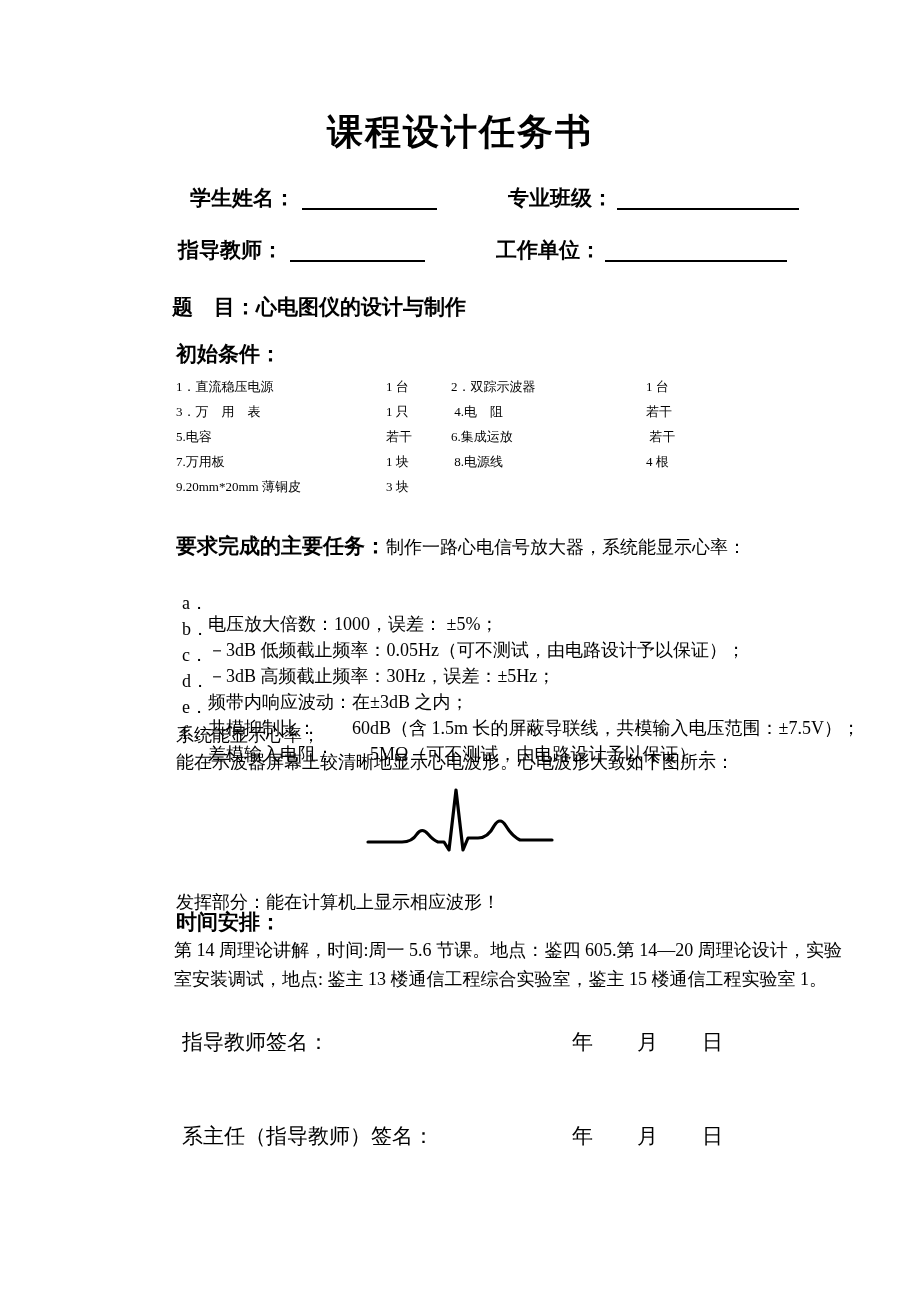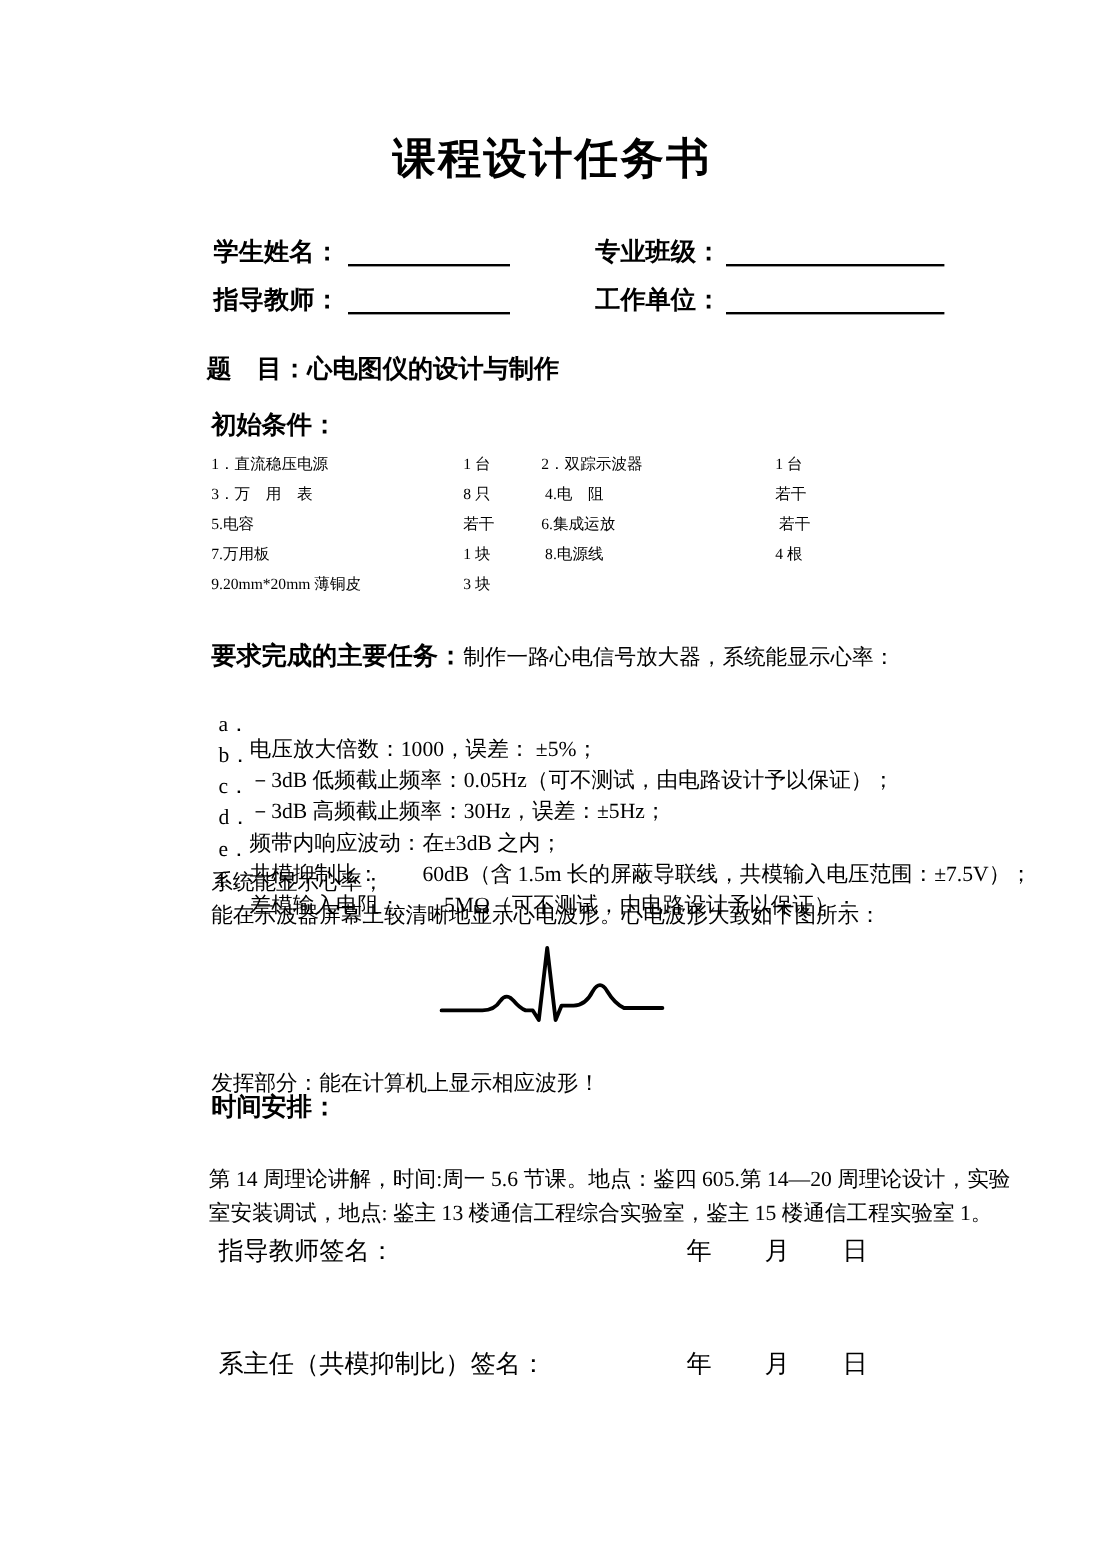--- a/index.html
+++ b/index.html
@@ -33,21 +33,21 @@
   
   .form-row {
     position: absolute;
     left: 178px;
     width: 700px;
     height: 34px;
     font-size: 21px;
     font-weight: bold;
     font-family: "DejaVu Sans", "Liberation Sans", sans-serif;
   }
-  .form-row.r1 { top: 196px; }
+  .form-row.r1 { top: 184px; margin-left: 12px; }
   .form-row.r2 { top: 236px; }
 
   .fl-label { position: absolute; left: 0; top: 0; white-space: nowrap; }
   .fl-blank {
     position: absolute;
     top: 24px;
     height: 0;
     border-bottom: 2px solid #000;
   }
   .fl-blank.left  { left: 112px; width: 135px; }
@@ -139,21 +139,21 @@
     top: 780px;
     width: 200px;
     height: 80px;
   }
   .ecg-figure svg { display: block; }
 
   
   .schedule-text {
     position: absolute;
     left: 174px;
-    top: 968px;
+    top: 936px;
     width: 668px;
     font-size: 18px;
     line-height: 29px;
     text-align: justify;
   }
 
   
   .sign-row {
     position: absolute;
     left: 182px;
@@ -200,21 +200,21 @@
 
   <div class="equip">
     <div class="equip-row">
       <span class="eq-c1">1．直流稳压电源</span>
       <span class="eq-c2">1 台</span>
       <span class="eq-c3">2．双踪示波器</span>
       <span class="eq-c4">1 台</span>
     </div>
     <div class="equip-row">
       <span class="eq-c1">3．万　用　表</span>
-      <span class="eq-c2">8 只</span>
+      <span class="eq-c2">1 只</span>
       <span class="eq-c3"> 4.电　阻</span>
       <span class="eq-c4">若干</span>
     </div>
     <div class="equip-row">
       <span class="eq-c1">5.电容</span>
       <span class="eq-c2">若干</span>
       <span class="eq-c3">6.集成运放</span>
       <span class="eq-c4"> 若干</span>
     </div>
     <div class="equip-row">
@@ -289,19 +289,19 @@
   <div class="schedule-text">第 14 周理论讲解，时间:周一 5.6 节课。地点：鉴四 605.第 14—20 周理论设计，实验室安装调试，地点: 鉴主 13 楼通信工程综合实验室，鉴主 15 楼通信工程实验室 1。</div>
 
   <div class="sign-row teacher">
     <span class="sign-label">指导教师签名：</span>
     <span class="dt-y">年</span>
     <span class="dt-m">月</span>
     <span class="dt-d">日</span>
   </div>
 
   <div class="sign-row director">
-    <span class="sign-label">系主任（共模抑制比）签名：</span>
+    <span class="sign-label">系主任（指导教师）签名：</span>
     <span class="dt-y">年</span>
     <span class="dt-m">月</span>
     <span class="dt-d">日</span>
   </div>
 
 </div>
 
 </body></html>

